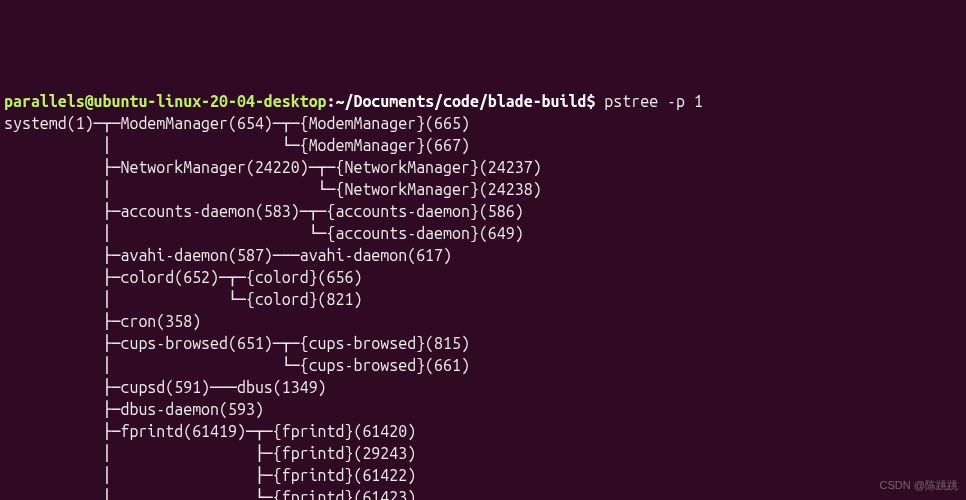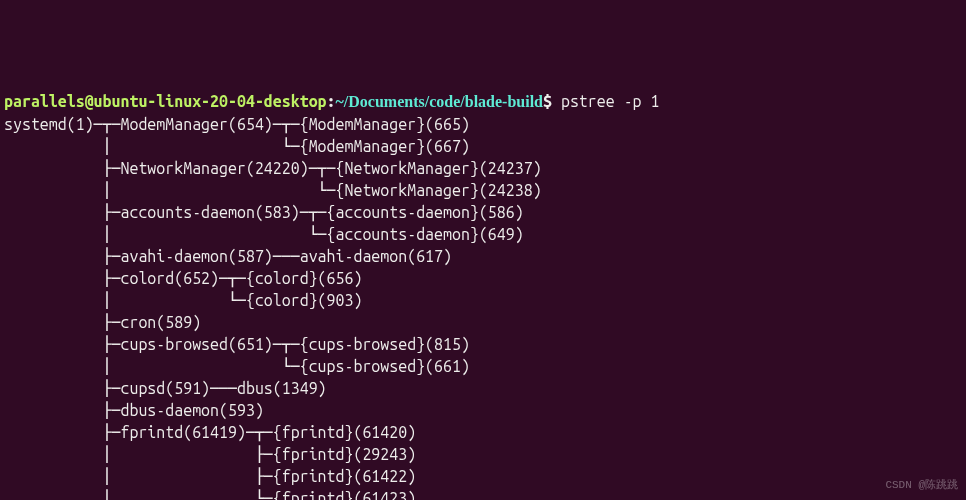--- a/index.html
+++ b/index.html
@@ -13,50 +13,50 @@
     width: 966px;
     height: 500px;
     overflow: hidden;
     white-space: pre;
   }
   .term {
     padding: 2px 4px 0 4px;
   }
   .user { color: #bef264; font-weight: bold; }
   .colon { color: #eeeeec; font-weight: bold; }
-  .path { color: #5eead4; font-weight: bold; font-family: Liberation Serif, serif; }
+  .path { color: #ffffff; font-weight: bold; }
   .dollar { color: #eeeeec; font-weight: bold; }
   .cmd { color: #eeeeec; }
   .tree { color: #eeeeec; }
   .watermark {
     position: absolute;
     right: 8px;
     bottom: 4px;
     font-size: 11px;
     color: rgba(255,255,255,0.35);
-    font-family: Liberation Mono, monospace;
+    font-family: Liberation Sans, sans-serif;
     white-space: nowrap;
   }
 </style>
 </head>
 <body>
 
 
 
 <div class="term"><span class="user">parallels@ubuntu-linux-20-04-desktop</span><span class="colon">:</span><span class="path">~/Documents/code/blade-build</span><span class="dollar">$</span> <span class="cmd">pstree -p 1</span>
 <span class="tree">systemd(1)─┬─ModemManager(654)─┬─{ModemManager}(665)</span>
 <span class="tree">           │                   └─{ModemManager}(667)</span>
 <span class="tree">           ├─NetworkManager(24220)─┬─{NetworkManager}(24237)</span>
 <span class="tree">           │                       └─{NetworkManager}(24238)</span>
 <span class="tree">           ├─accounts-daemon(583)─┬─{accounts-daemon}(586)</span>
 <span class="tree">           │                      └─{accounts-daemon}(649)</span>
 <span class="tree">           ├─avahi-daemon(587)───avahi-daemon(617)</span>
 <span class="tree">           ├─colord(652)─┬─{colord}(656)</span>
-<span class="tree">           │             └─{colord}(903)</span>
-<span class="tree">           ├─cron(589)</span>
+<span class="tree">           │             └─{colord}(821)</span>
+<span class="tree">           ├─cron(358)</span>
 <span class="tree">           ├─cups-browsed(651)─┬─{cups-browsed}(815)</span>
 <span class="tree">           │                   └─{cups-browsed}(661)</span>
 <span class="tree">           ├─cupsd(591)───dbus(1349)</span>
 <span class="tree">           ├─dbus-daemon(593)</span>
 <span class="tree">           ├─fprintd(61419)─┬─{fprintd}(61420)</span>
 <span class="tree">           │                ├─{fprintd}(29243)</span>
 <span class="tree">           │                ├─{fprintd}(61422)</span>
 <span class="tree">           │                └─{fprintd}(61423)</span>
 
 

